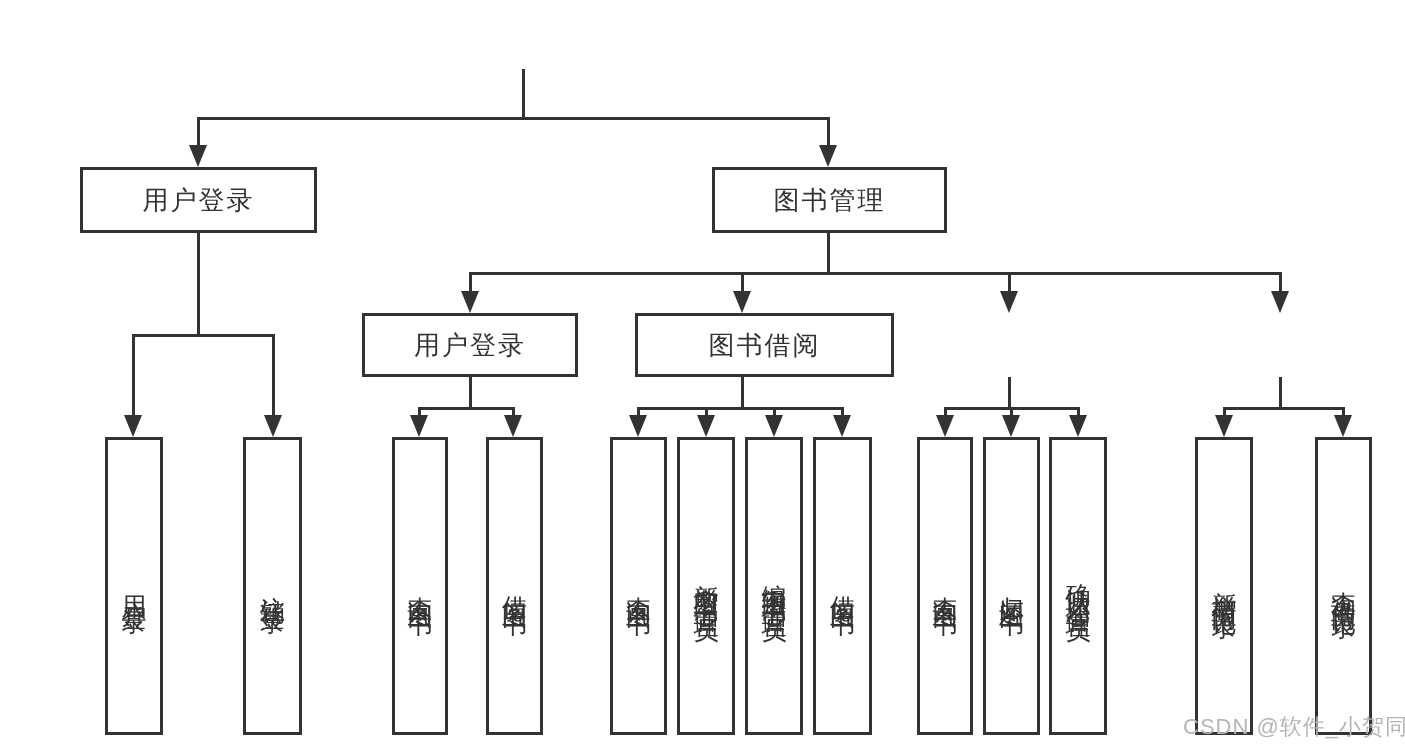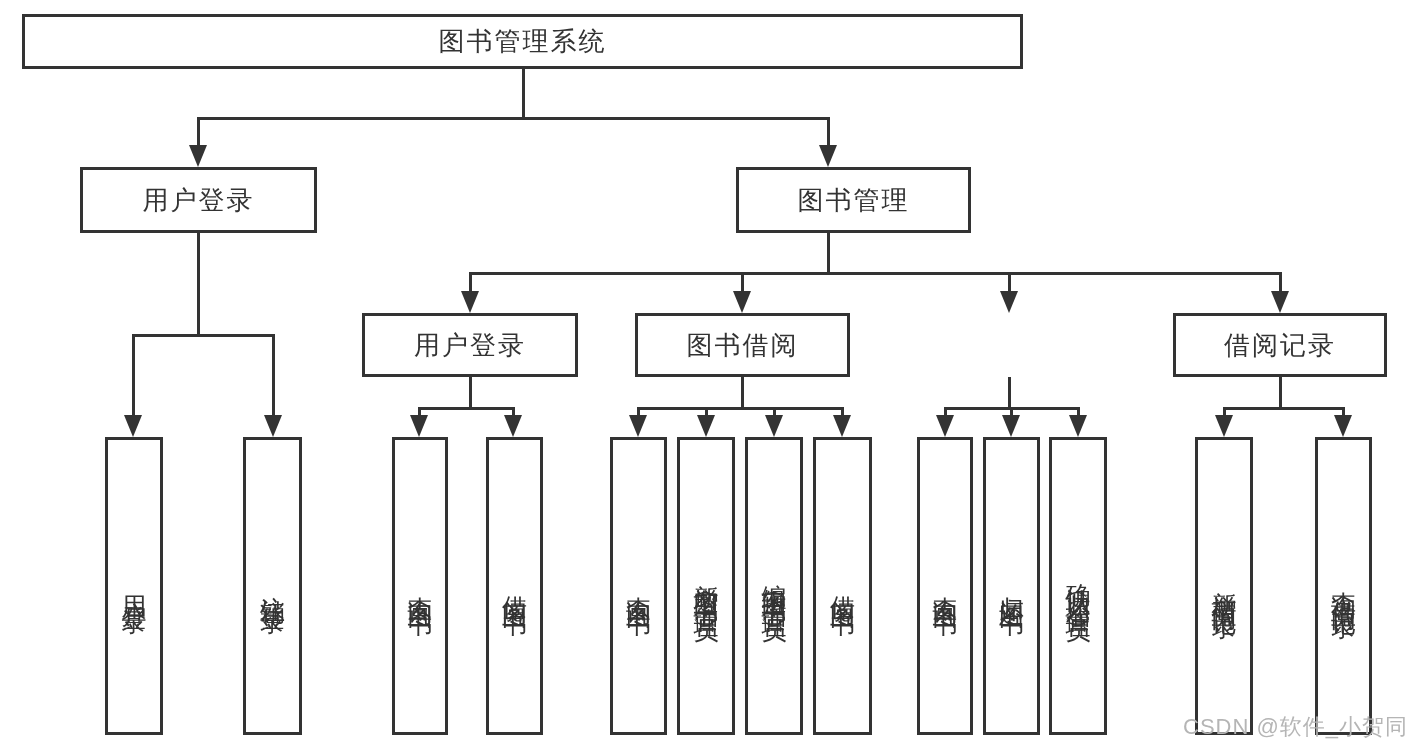--- a/index.html
+++ b/index.html
@@ -35,39 +35,33 @@
   .watermark{
     position:absolute;left:1183px;top:712px;z-index:5;
     font-size:22px;color:var(--wm);letter-spacing:1px;white-space:nowrap;
   }
 </style>
 </head>
 <body>
 
 <div id="canvas">
 
-  <div class="box" style="left:22px;top:14px;width:1001px;height:55px;">
-    <span class="lbl">图书管理系统</span>
-  </div>
 
   <div class="box" style="left:80px;top:167px;width:237px;height:66px;">
     <span class="lbl">用户登录</span>
   </div>
-  <div class="box" style="left:712px;top:167px;width:235px;height:66px;margin-left:24px;">
+  <div class="box" style="left:712px;top:167px;width:235px;height:66px;">
     <span class="lbl">图书管理</span>
   </div>
 
   <div class="box" style="left:362px;top:313px;width:216px;height:64px;">
     <span class="lbl">用户登录</span>
   </div>
-  <div class="box" style="left:635px;top:313px;width:215px;height:64px;">
+  <div class="box" style="left:635px;top:313px;width:259px;height:64px;">
     <span class="lbl">图书借阅</span>
-  </div>
-  <div class="box" style="left:1173px;top:313px;width:214px;height:64px;">
-    <span class="lbl">借阅记录</span>
   </div>
 
   <div class="box leaf" style="left:105px;top:437px;width:58px;height:298px;">
     <span class="lbl">用户登录</span>
   </div>
   <div class="box leaf" style="left:243px;top:437px;width:59px;height:298px;">
     <span class="lbl">注销登录</span>
   </div>
 
   <div class="box leaf" style="left:392px;top:437px;width:56px;height:298px;">

